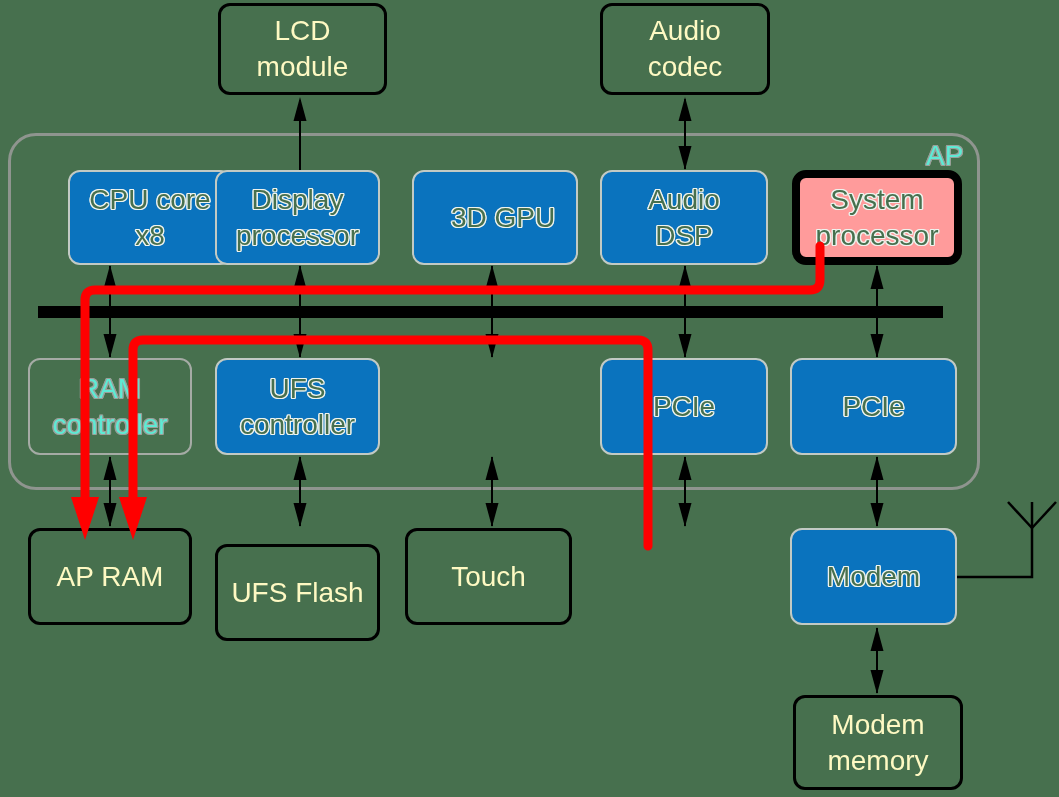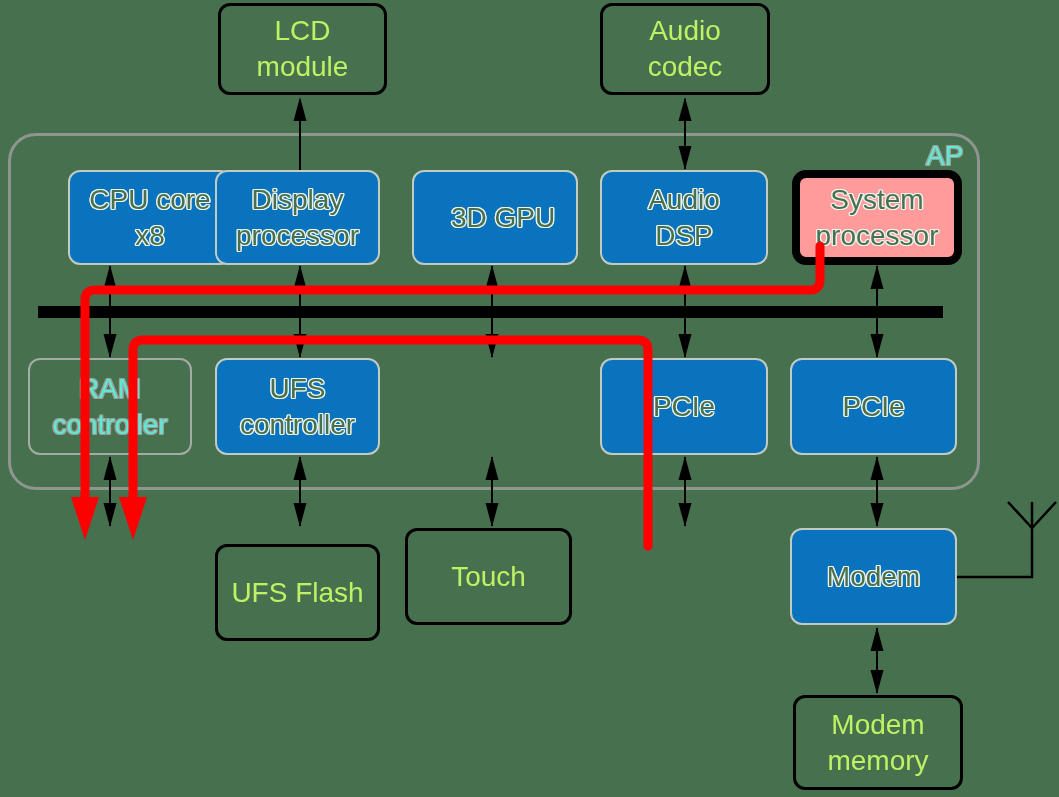--- a/index.html
+++ b/index.html
@@ -24,21 +24,21 @@
     border:2px solid #c2cac4;
   }
   .pink{
     background:#FF9B9B;
     border:8px solid #000000;
     border-radius:14px;
   }
   .plain{
     background:transparent;
     border:3px solid #000;
-    color:#bef264;
+    color:#fef9c3;
   }
   .grayline{
     background:transparent;
     border:2px solid #a5aba5;
   }
   
   .t-white{
     color:#47704E;
     text-shadow:
       -1px -1px 0 #eef3ee, 1px -1px 0 #eef3ee,
@@ -94,20 +94,21 @@
   <div class="box pink t-white" style="left:792px;top:170px;width:170px;height:95px;">System
 processor</div>
 
   <div class="box grayline t-gray" style="left:28px;top:358px;width:164px;height:97px;">RAM
 controller</div>
   <div class="box blue t-white" style="left:215px;top:358px;width:165px;height:97px;">UFS
 controller</div>
   <div class="box blue t-white" style="left:600px;top:358px;width:168px;height:97px;">PCIe</div>
   <div class="box blue t-white" style="left:790px;top:358px;width:167px;height:97px;">PCIe</div>
 
+  <div class="box plain" style="left:28px;top:528px;width:164px;height:97px;">AP RAM</div>
   <div class="box plain" style="left:215px;top:544px;width:165px;height:97px;">UFS Flash</div>
   <div class="box plain" style="left:405px;top:528px;width:167px;height:97px;">Touch</div>
   <div class="box blue t-white" style="left:790px;top:528px;width:167px;height:97px;">Modem</div>
 
   <div class="box plain" style="left:793px;top:695px;width:170px;height:95px;">Modem
 memory</div>
 
   <svg class="overlay" width="1059" height="797" viewBox="0 0 1059 797">
 
     <g stroke="#000" stroke-width="2">

